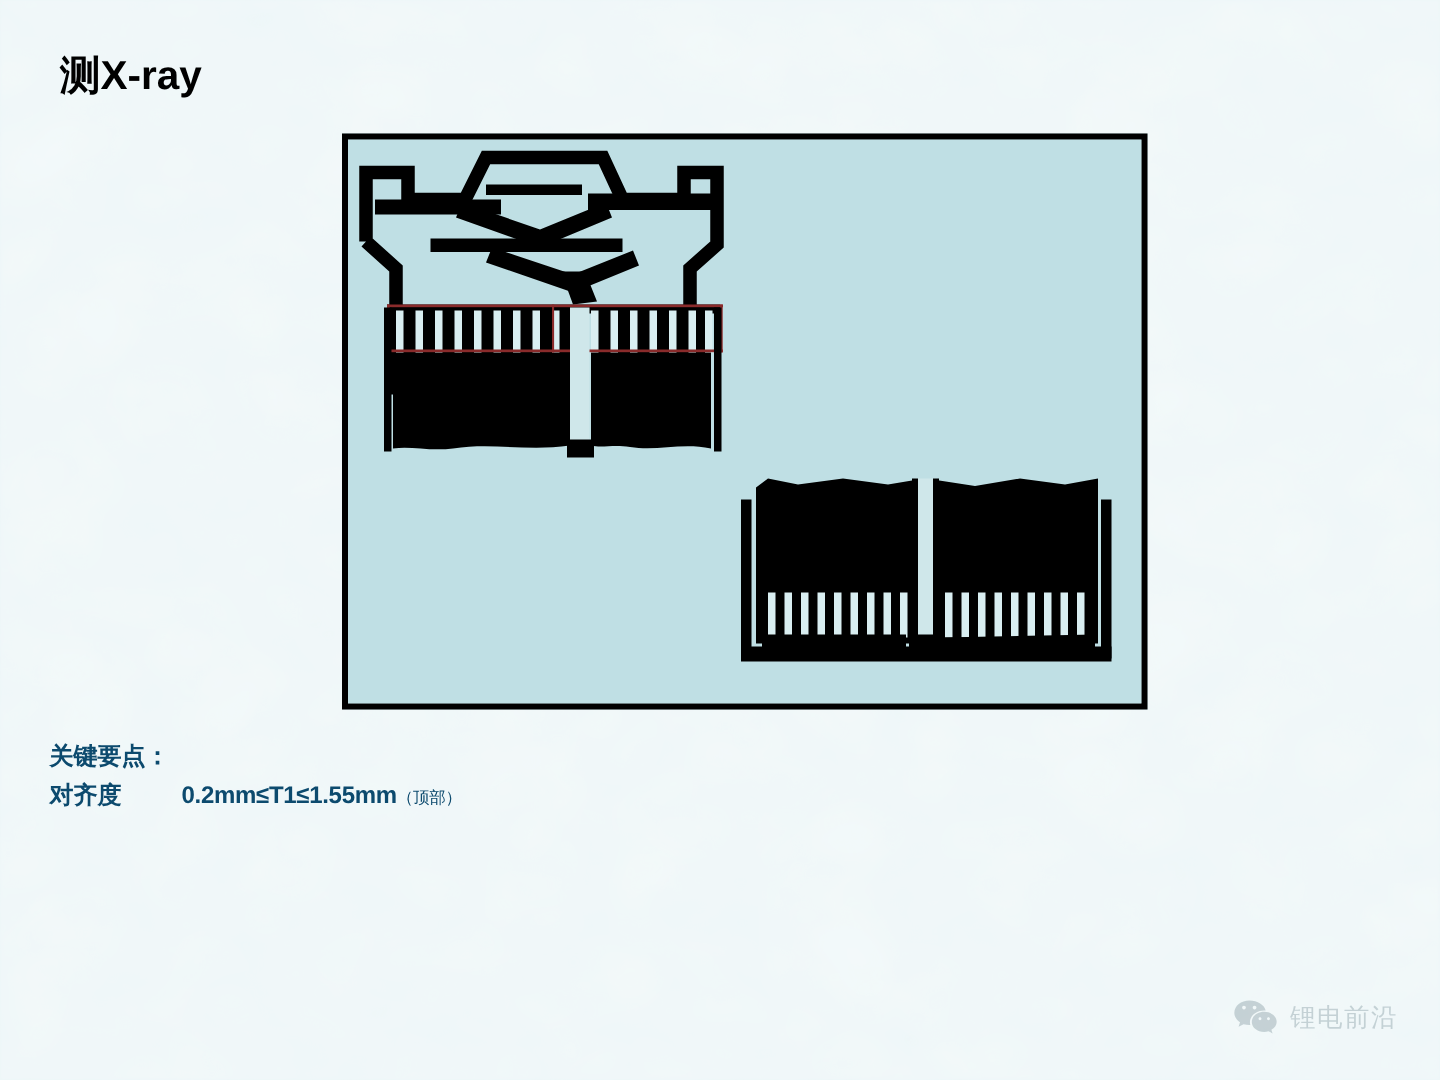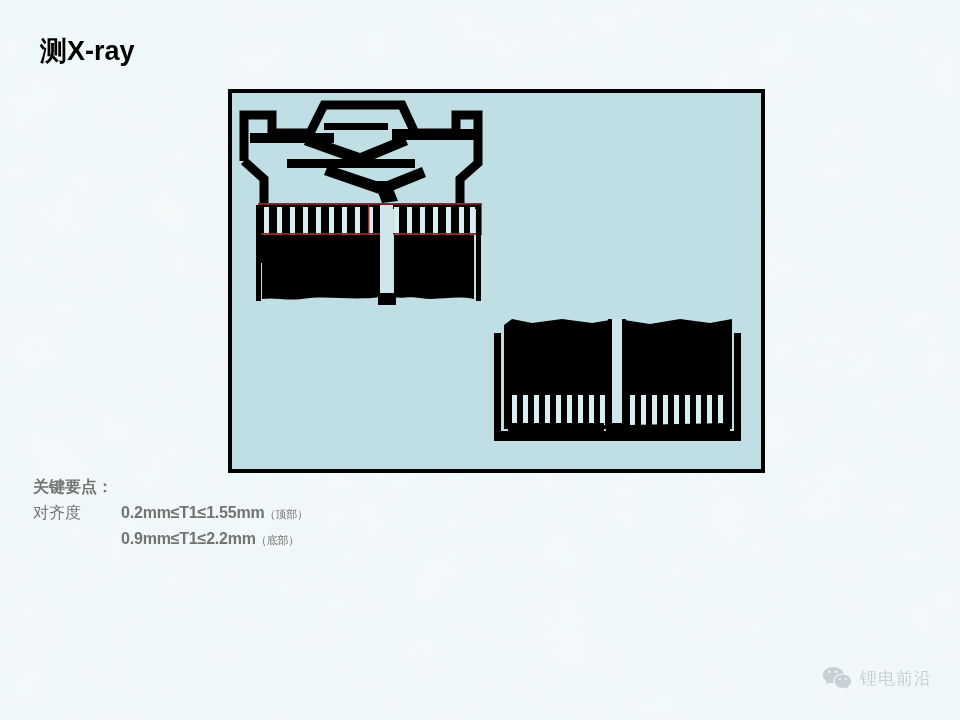--- a/index.html
+++ b/index.html
@@ -66,43 +66,43 @@
   #xray-svg {
     display: block;
     width: 100%;
     height: 100%;
   }
 
   
   #keypoints {
     position: absolute;
     left: 33px;
-    top: 475px;
+    top: 492px;
     width: 520px;
     font-family: "DejaVu Serif", serif;
-    color: #737373;
+    color: #0c4a6e;
   }
   #kp-heading {
     font-family: "DejaVu Serif", serif;
     font-size: 16px;
     font-weight: bold;
     line-height: 1.45;
     margin: 0 0 2px 0;
     white-space: nowrap;
   }
   .kp-row {
     display: flex;
     align-items: baseline;
     line-height: 1.62;
     white-space: nowrap;
   }
   .kp-label {
     font-family: "DejaVu Serif", serif;
     font-size: 16px;
-    font-weight: normal;
+    font-weight: bold;
     width: 88px;
     flex: 0 0 88px;
   }
   .kp-value {
     font-family: "Liberation Sans", sans-serif;
     font-size: 16px;
     font-weight: bold;
     letter-spacing: -0.2px;
   }
   .kp-value .note {
@@ -305,24 +305,20 @@
   </div>
 
   <div id="keypoints">
     <div id="kp-heading">关键要点：</div>
 
     <div class="kp-row">
       <span class="kp-label">对齐度</span>
       <span class="kp-value"><span>0.2mm≤T1≤1.55mm</span><span class="note">（顶部）</span></span>
     </div>
 
-    <div class="kp-row">
-      <span class="kp-label"></span>
-      <span class="kp-value"><span>0.9mm≤T1≤2.2mm</span><span class="note">（底部）</span></span>
-    </div>
 
   </div>
 
   <div id="watermark">
     <svg id="wechat-icon" viewBox="0 0 34 28" aria-hidden="true">
       <path fill="#5f7b84" d="M12.4 1.6C6.1 1.6 1 5.7 1 10.8c0 2.9 1.7 5.5 4.3 7.2l-1.1 3.3 3.8-1.9c1.4.4 2.9.6 4.4.6h.7c-.2-.7-.3-1.4-.3-2.1 0-4.9 4.8-8.9 10.7-8.9.4 0 .8 0 1.2.1C23.8 5 18.6 1.6 12.4 1.6z M8.3 8.3c-.8 0-1.4-.6-1.4-1.4 0-.8.6-1.4 1.4-1.4.8 0 1.4.6 1.4 1.4 0 .8-.6 1.4-1.4 1.4z M16.3 8.3c-.8 0-1.4-.6-1.4-1.4 0-.8.6-1.4 1.4-1.4.8 0 1.4.6 1.4 1.4 0 .8-.6 1.4-1.4 1.4z"></path>
       <path fill="#5f7b84" d="M33 17.7c0-4.2-4.2-7.6-9.4-7.6s-9.4 3.4-9.4 7.6c0 4.2 4.2 7.6 9.4 7.6 1.1 0 2.2-.2 3.2-.5l3.1 1.6-.9-2.7c2.4-1.4 4-3.6 4-6z M20.4 16.4c-.6 0-1.1-.5-1.1-1.1 0-.6.5-1.1 1.1-1.1.6 0 1.1.5 1.1 1.1 0 .6-.5 1.1-1.1 1.1z M26.8 16.4c-.6 0-1.1-.5-1.1-1.1 0-.6.5-1.1 1.1-1.1.6 0 1.1.5 1.1 1.1 0 .6-.5 1.1-1.1 1.1z"></path>
     </svg>
     <span id="watermark-text">锂电前沿</span>
   </div>

